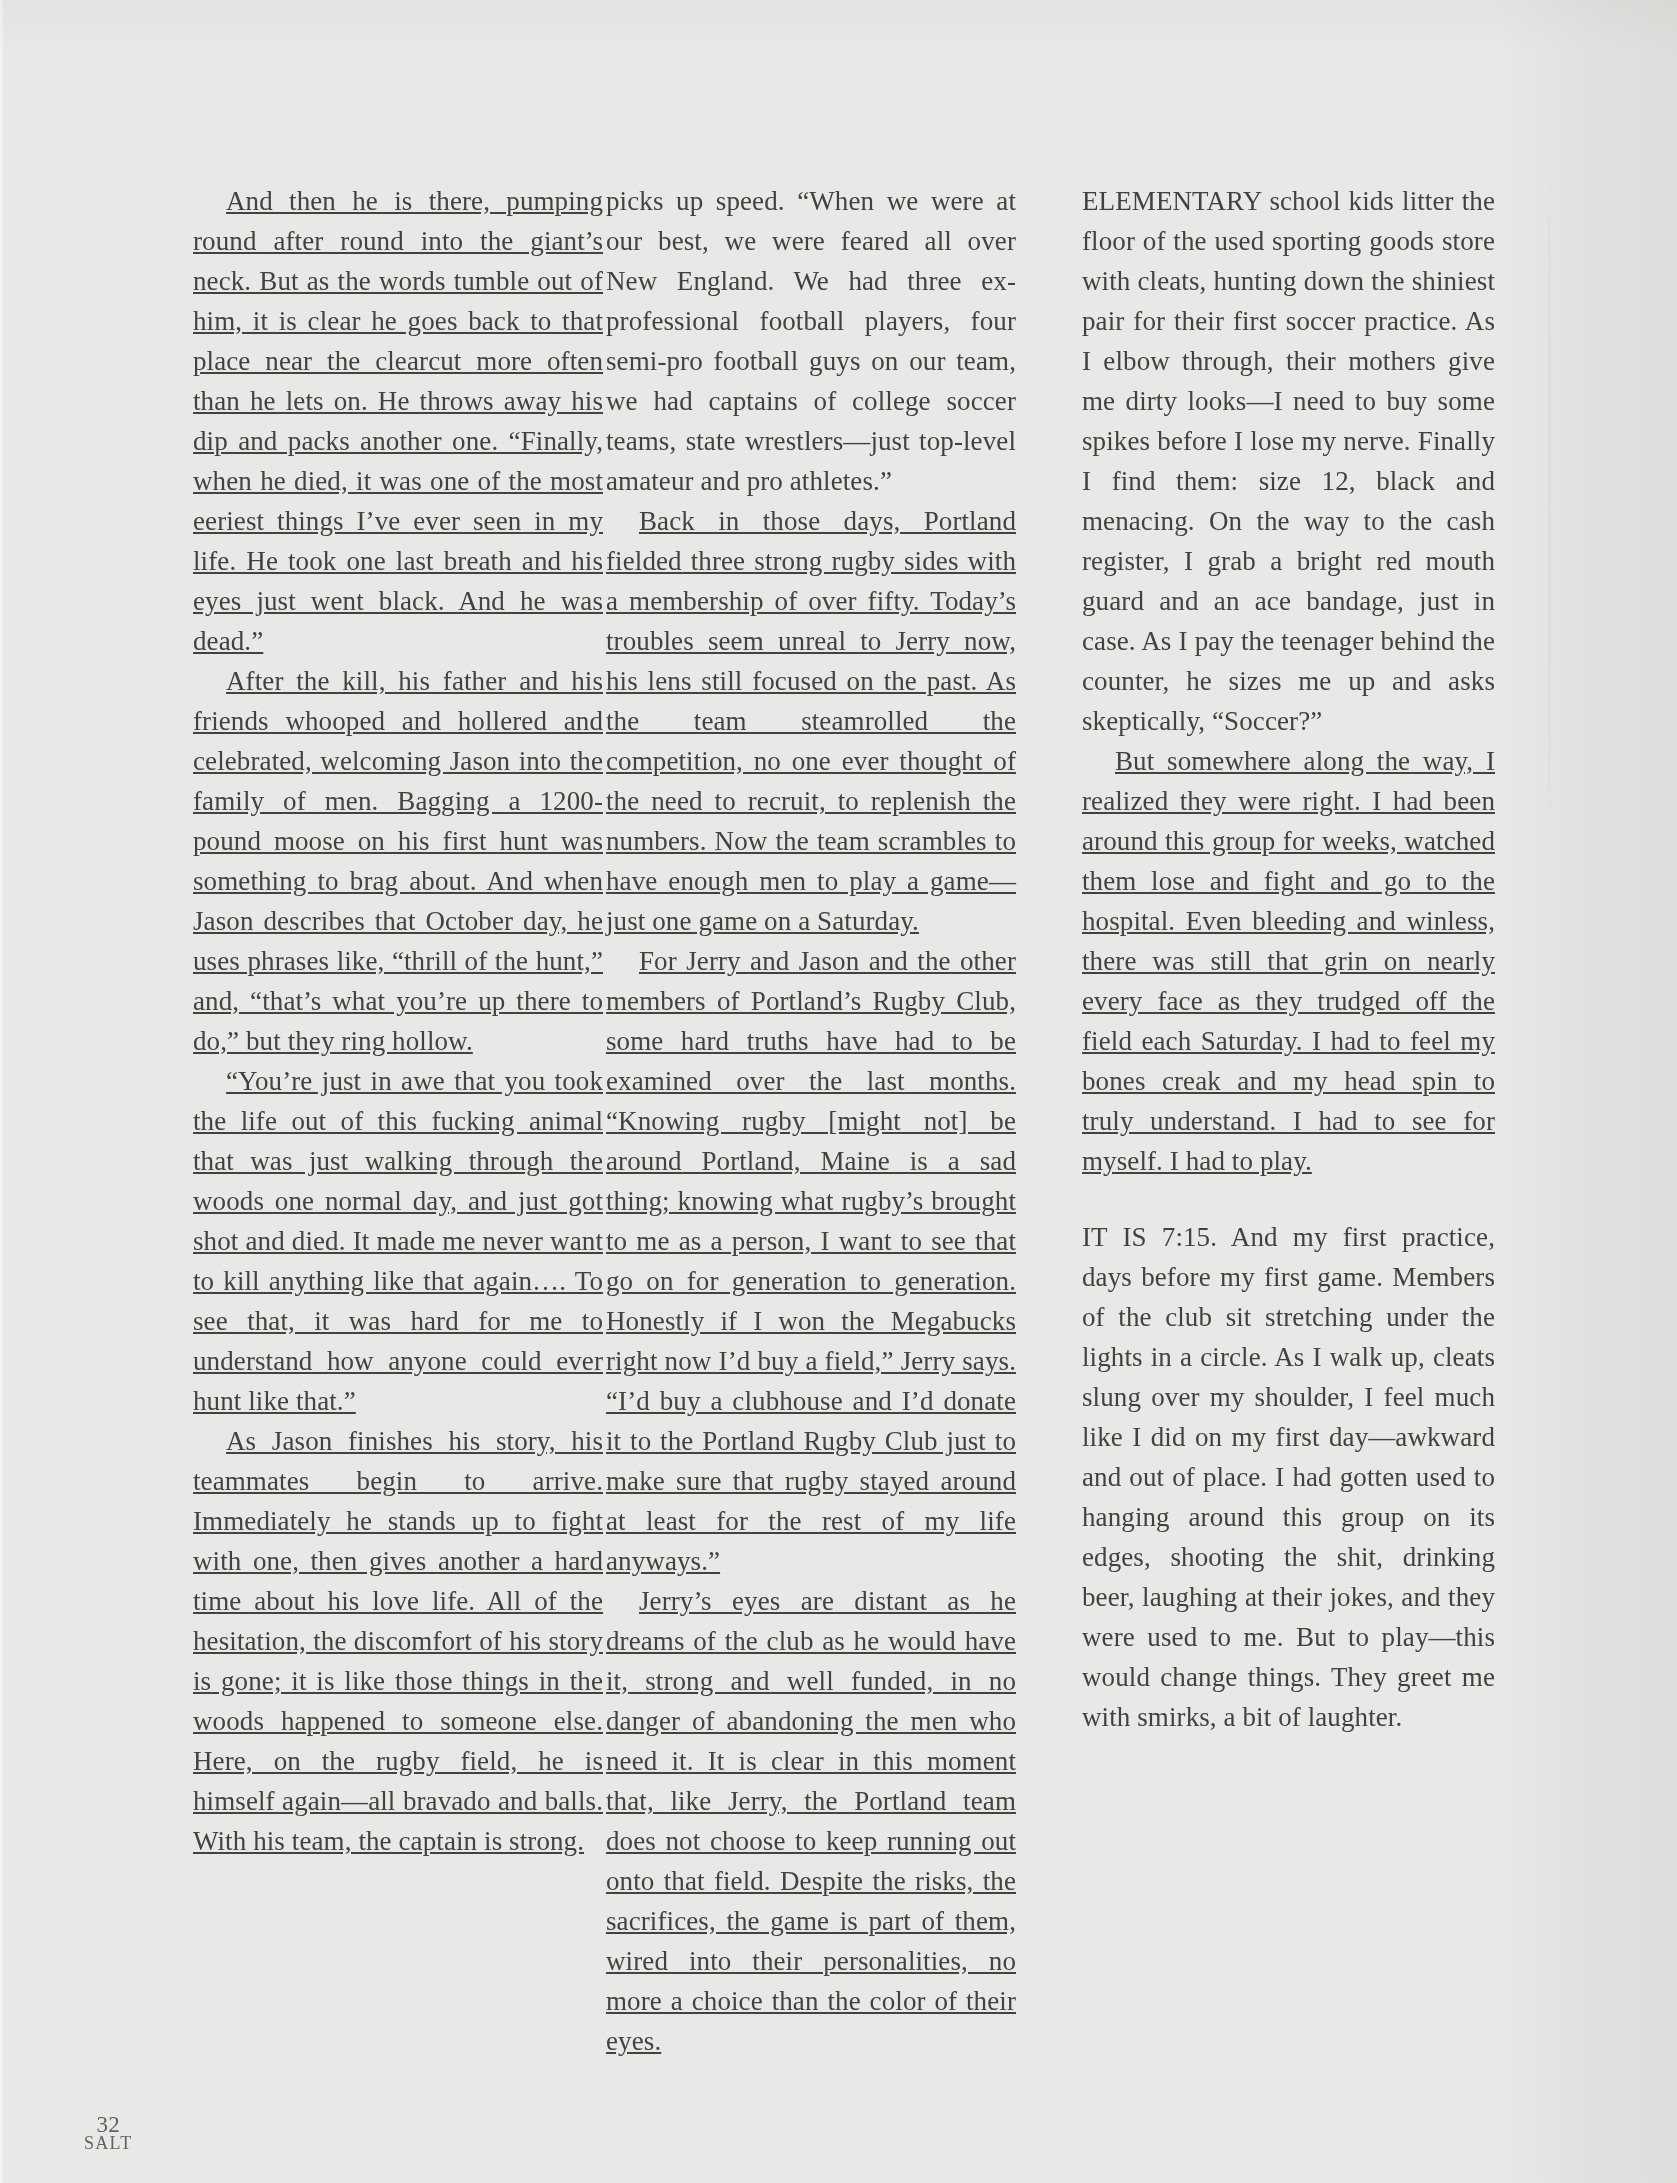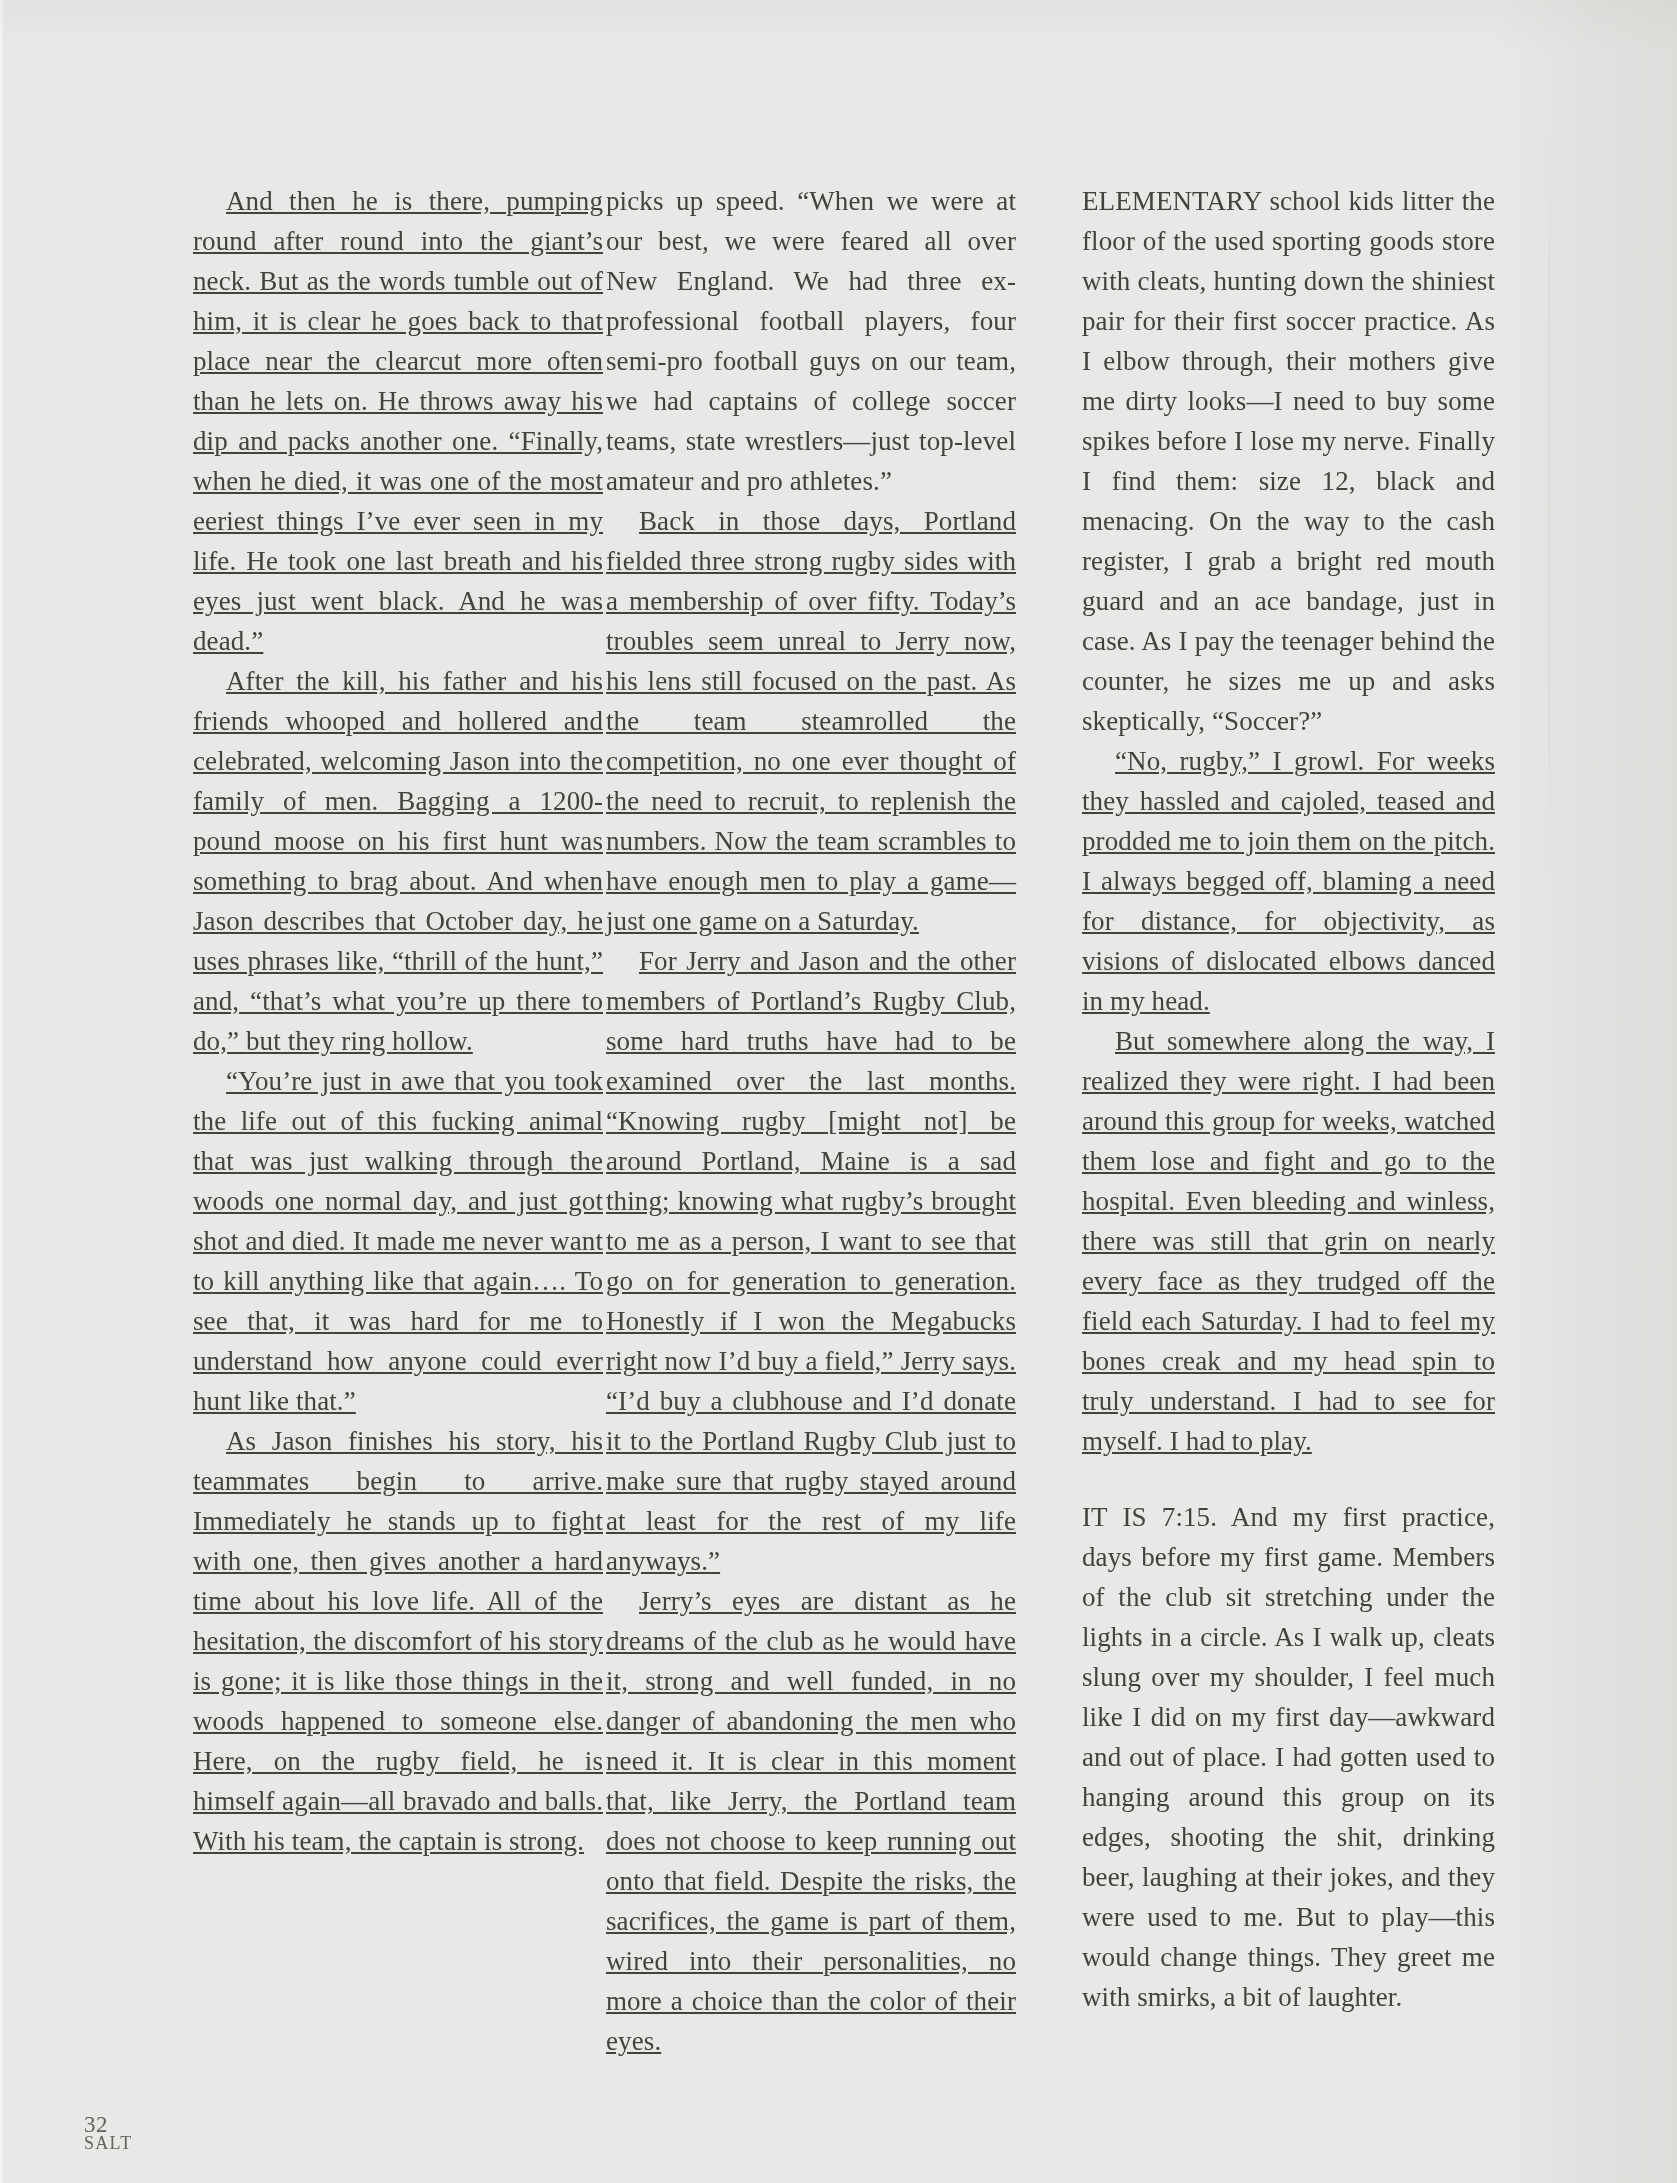--- a/index.html
+++ b/index.html
@@ -56,21 +56,21 @@
     margin: 0;
     padding: 0;
   }
   .para.indent { text-indent: 33px; text-decoration: underline; }
   .para.section-break { margin-top: 36px; }
   .folio {
     position: absolute;
     left: 84px;
     top: 2113px;
     color: #64635d;
-    text-align: left;
+    text-align: center;
   }
   .folio .page-number {
     font-size: 23px;
     line-height: 23px;
     letter-spacing: 0.4px;
   }
   .folio .publication {
     font-size: 18px;
     line-height: 13px;
     letter-spacing: 1.3px;
@@ -93,21 +93,20 @@
       <p class="para indent">As Jason finishes his story, his teammates begin to arrive. Immediately he stands up to fight with one, then gives another a hard time about his love life. All of the hesitation, the discomfort of his story is gone; it is like those things in the woods happened to someone else. Here, on the rugby field, he is himself again—all bravado and balls. With his team, the captain is strong.</p>
     </div>
   <div class="text-column col-2">
       <p class="para">picks up speed. “When we were at our best, we were feared all over New England. We had three ex-professional football players, four semi-pro football guys on our team, we had captains of college soccer teams, state wrestlers—just top-level amateur and pro athletes.”</p>
       <p class="para indent">Back in those days, Portland fielded three strong rugby sides with a membership of over fifty. Today’s troubles seem unreal to Jerry now, his lens still focused on the past. As the team steamrolled the competition, no one ever thought of the need to recruit, to replenish the numbers. Now the team scrambles to have enough men to play a game—just one game on a Saturday.</p>
       <p class="para indent">For Jerry and Jason and the other members of Portland’s Rugby Club, some hard truths have had to be examined over the last months. “Knowing rugby [might not] be around Portland, Maine is a sad thing; knowing what rugby’s brought to me as a person, I want to see that go on for generation to generation. Honestly if I won the Megabucks right now I’d buy a field,” Jerry says. “I’d buy a clubhouse and I’d donate it to the Portland Rugby Club just to make sure that rugby stayed around at least for the rest of my life anyways.”</p>
       <p class="para indent">Jerry’s eyes are distant as he dreams of the club as he would have it, strong and well funded, in no danger of abandoning the men who need it. It is clear in this moment that, like Jerry, the Portland team does not choose to keep running out onto that field. Despite the risks, the sacrifices, the game is part of them, wired into their personalities, no more a choice than the color of their eyes.</p>
     </div>
   <div class="text-column col-3">
       <p class="para">ELEMENTARY school kids litter the floor of the used sporting goods store with cleats, hunting down the shiniest pair for their first soccer practice. As I elbow through, their mothers give me dirty looks—I need to buy some spikes before I lose my nerve. Finally I find them: size 12, black and menacing. On the way to the cash register, I grab a bright red mouth guard and an ace bandage, just in case. As I pay the teenager behind the counter, he sizes me up and asks skeptically, “Soccer?”</p>
-      <p class="para indent">“No, rugby,” I growl. For weeks they hassled and cajoled, teased and prodded me to join them on the pitch. I always begged off, blaming a need for distance, for objectivity, as visions of dislocated elbows danced in my head.</p>
       <p class="para indent">But somewhere along the way, I realized they were right. I had been around this group for weeks, watched them lose and fight and go to the hospital. Even bleeding and winless, there was still that grin on nearly every face as they trudged off the field each Saturday. I had to feel my bones creak and my head spin to truly understand. I had to see for myself. I had to play.</p>
       <p class="para section-break">IT IS 7:15. And my first practice, days before my first game. Members of the club sit stretching under the lights in a circle. As I walk up, cleats slung over my shoulder, I feel much like I did on my first day—awkward and out of place. I had gotten used to hanging around this group on its edges, shooting the shit, drinking beer, laughing at their jokes, and they were used to me. But to play—this would change things. They greet me with smirks, a bit of laughter.</p>
     </div>
 
   <div class="folio">
     <div class="page-number">32</div>
     <div class="publication">SALT</div>
   </div>
 </div>
 

